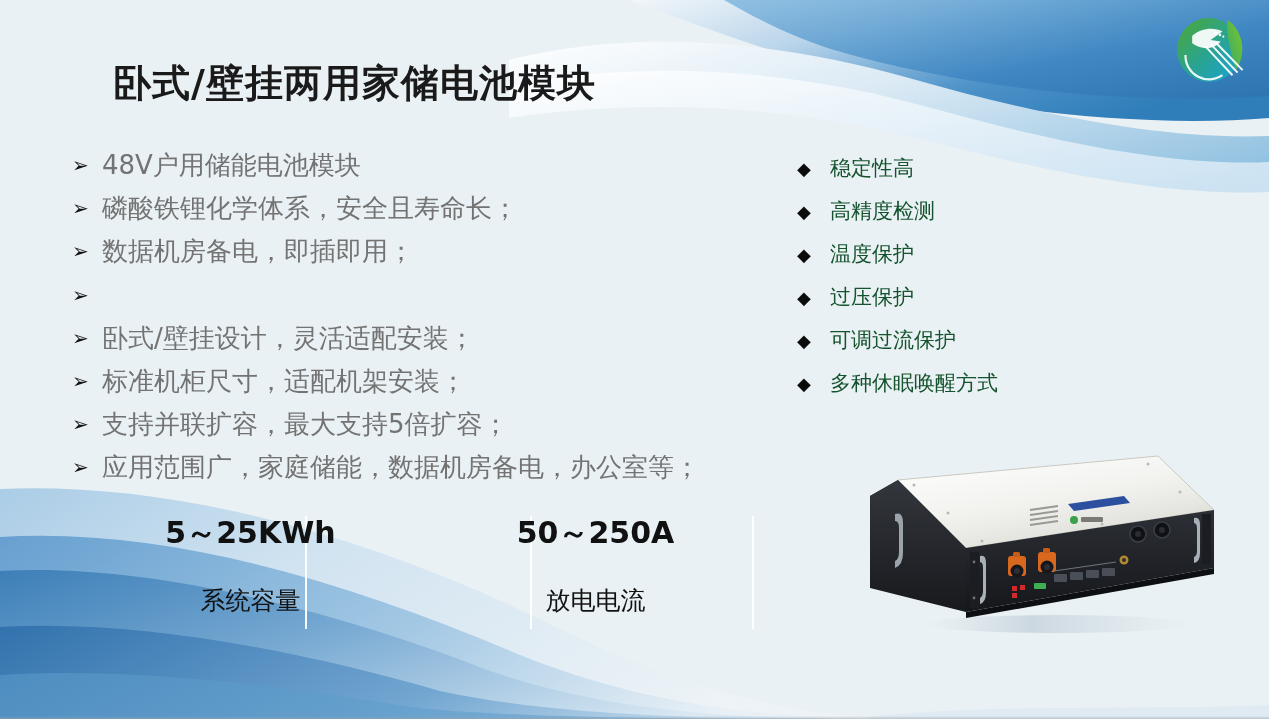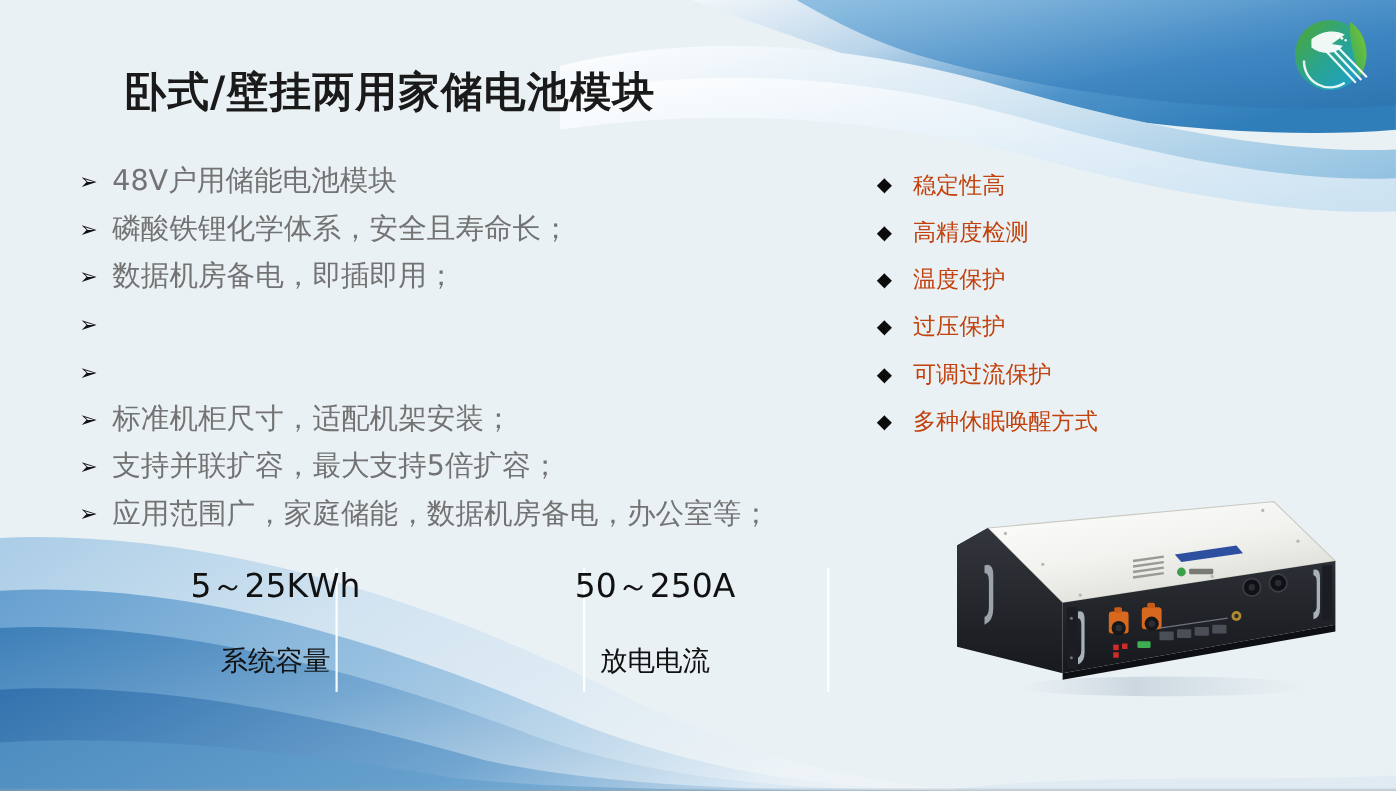--- a/index.html
+++ b/index.html
@@ -55,35 +55,35 @@
   #right-list .bullet-row{
     display:flex;align-items:flex-start;
     height:43px;
   }
   #right-list .dia{
     width:33px;flex:0 0 33px;
     font-size:18px;line-height:27px;color:#0b0b0b;
     font-family:"DejaVu Sans",sans-serif;
   }
   #right-list .btext{
-    font-size:21px;line-height:27px;color:#c2410c;white-space:nowrap;
+    font-size:21px;line-height:27px;color:#14532d;white-space:nowrap;
     font-family:"DejaVu Sans","Liberation Sans",sans-serif;
   }
 
   #stats{
     position:absolute;left:78px;top:513px;width:690px;height:118px;
     display:flex;
   }
   .stat-cell{
     flex:1 1 0;display:flex;flex-direction:column;
     align-items:center;justify-content:flex-start;
     position:relative;
   }
   .stat-value{
-    font-size:30px;font-weight:400;color:#111;
+    font-size:30px;font-weight:700;color:#111;
     letter-spacing:0px;white-space:nowrap;
     font-family:"DejaVu Sans","Liberation Sans",sans-serif;
   }
   .stat-label{
     margin-top:30px;
     font-size:25px;color:#111;white-space:nowrap;
     font-family:"DejaVu Sans","Liberation Sans",sans-serif;
   }
   .vdiv{
     position:absolute;top:3px;width:1.6px;height:113px;
@@ -205,20 +205,21 @@
     </div>
     <div class="bullet-row">
       <span class="arrow">➢</span>
       <span class="btext">数据机房备电，即插即用；</span>
     </div>
     <div class="bullet-row">
       <span class="arrow">➢</span>
     </div>
     <div class="bullet-row">
       <span class="arrow">➢</span>
+      <span class="btext">卧式/壁挂设计，灵活适配安装；</span>
     </div>
     <div class="bullet-row">
       <span class="arrow">➢</span>
       <span class="btext">标准机柜尺寸，适配机架安装；</span>
     </div>
     <div class="bullet-row">
       <span class="arrow">➢</span>
       <span class="btext">支持并联扩容，最大支持5倍扩容；</span>
     </div>
     <div class="bullet-row">

